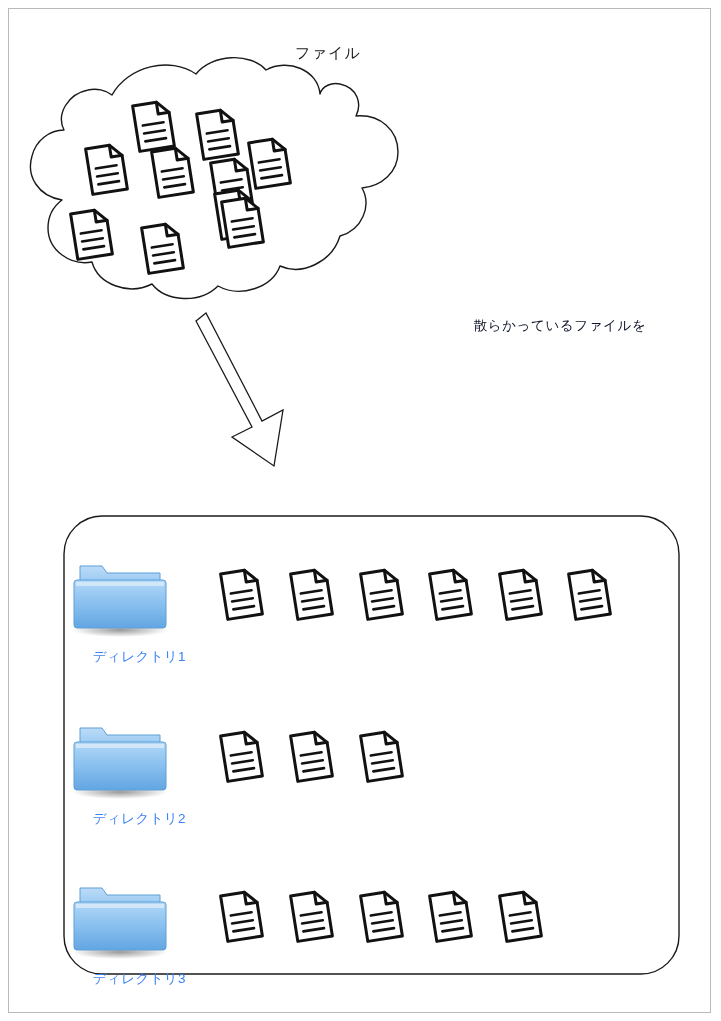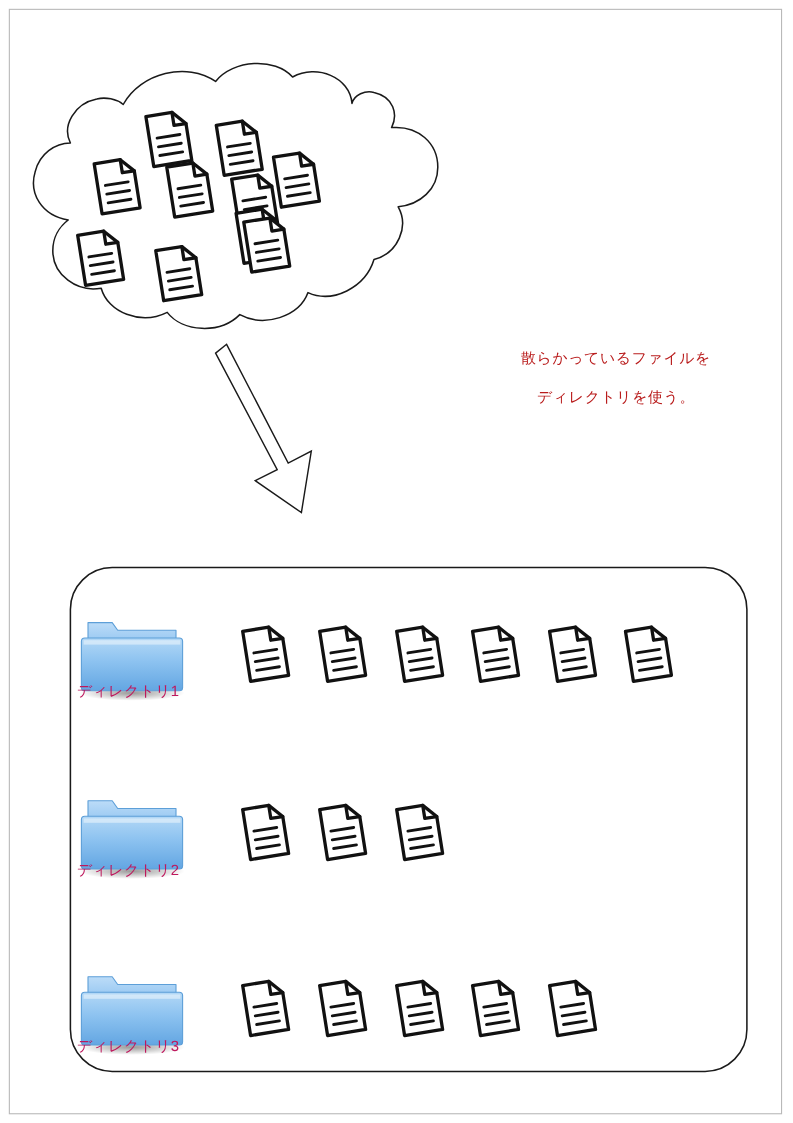--- a/index.html
+++ b/index.html
@@ -40,57 +40,58 @@
     letter-spacing: 1.2px;
     white-space: nowrap;
   }
   .note {
     position: absolute;
     left: 440px;
     top: 308px;
     width: 240px;
     text-align: center;
     font-size: 13.5px;
-    color: #b91c1c;
+    color: #0f172a;
     letter-spacing: 0.6px;
     line-height: 35px;
   }
   .note div { white-space: nowrap; }
 
   
   .layer {
     position: absolute;
     left: 0;
     top: 0;
     width: 721px;
     height: 1021px;
     overflow: visible;
   }
 
   
   .folder-group { position: absolute; }
   .folder-caption {
     position: absolute;
     left: 0;
-    top: 60px;
+    top: 88px;
     width: 116px;
-    text-align: left;
+    text-align: right;
     font-size: 13.5px;
-    color: #be185d;
+    color: #3b82f6;
     letter-spacing: 0.4px;
     white-space: nowrap;
   }
 </style>
 </head>
 <body>
 
 <div id="page">
 
   <div id="page-frame"></div>
 
+  <div class="title-file">ファイル</div>
 
   <svg class="layer" viewBox="0 0 721 1021">
     <defs>
       <linearGradient id="folderBodyGrad" x1="0" y1="0" x2="0" y2="1">
         <stop offset="0%" stop-color="#b3d8f6"></stop>
         <stop offset="45%" stop-color="#8cc2f0"></stop>
         <stop offset="100%" stop-color="#63a6e2"></stop>
       </linearGradient>
       <linearGradient id="folderTabGrad" x1="0" y1="0" x2="0" y2="1">
         <stop offset="0%" stop-color="#bcdcf8"></stop>
@@ -344,16 +345,15 @@
       <div class="folder-group" style="left: 70px; top: 722px;">
         <div class="folder-caption">ディレクトリ2</div>
       </div>
       <div class="folder-group" style="left: 70px; top: 882px;">
         <div class="folder-caption">ディレクトリ3</div>
       </div>
     </div>
 
   <div class="note">
     <div>散らかっているファイルを</div>
-    <div>ディレクトリを使う。</div>
   </div>
 
 </div>
 
 </body></html>

